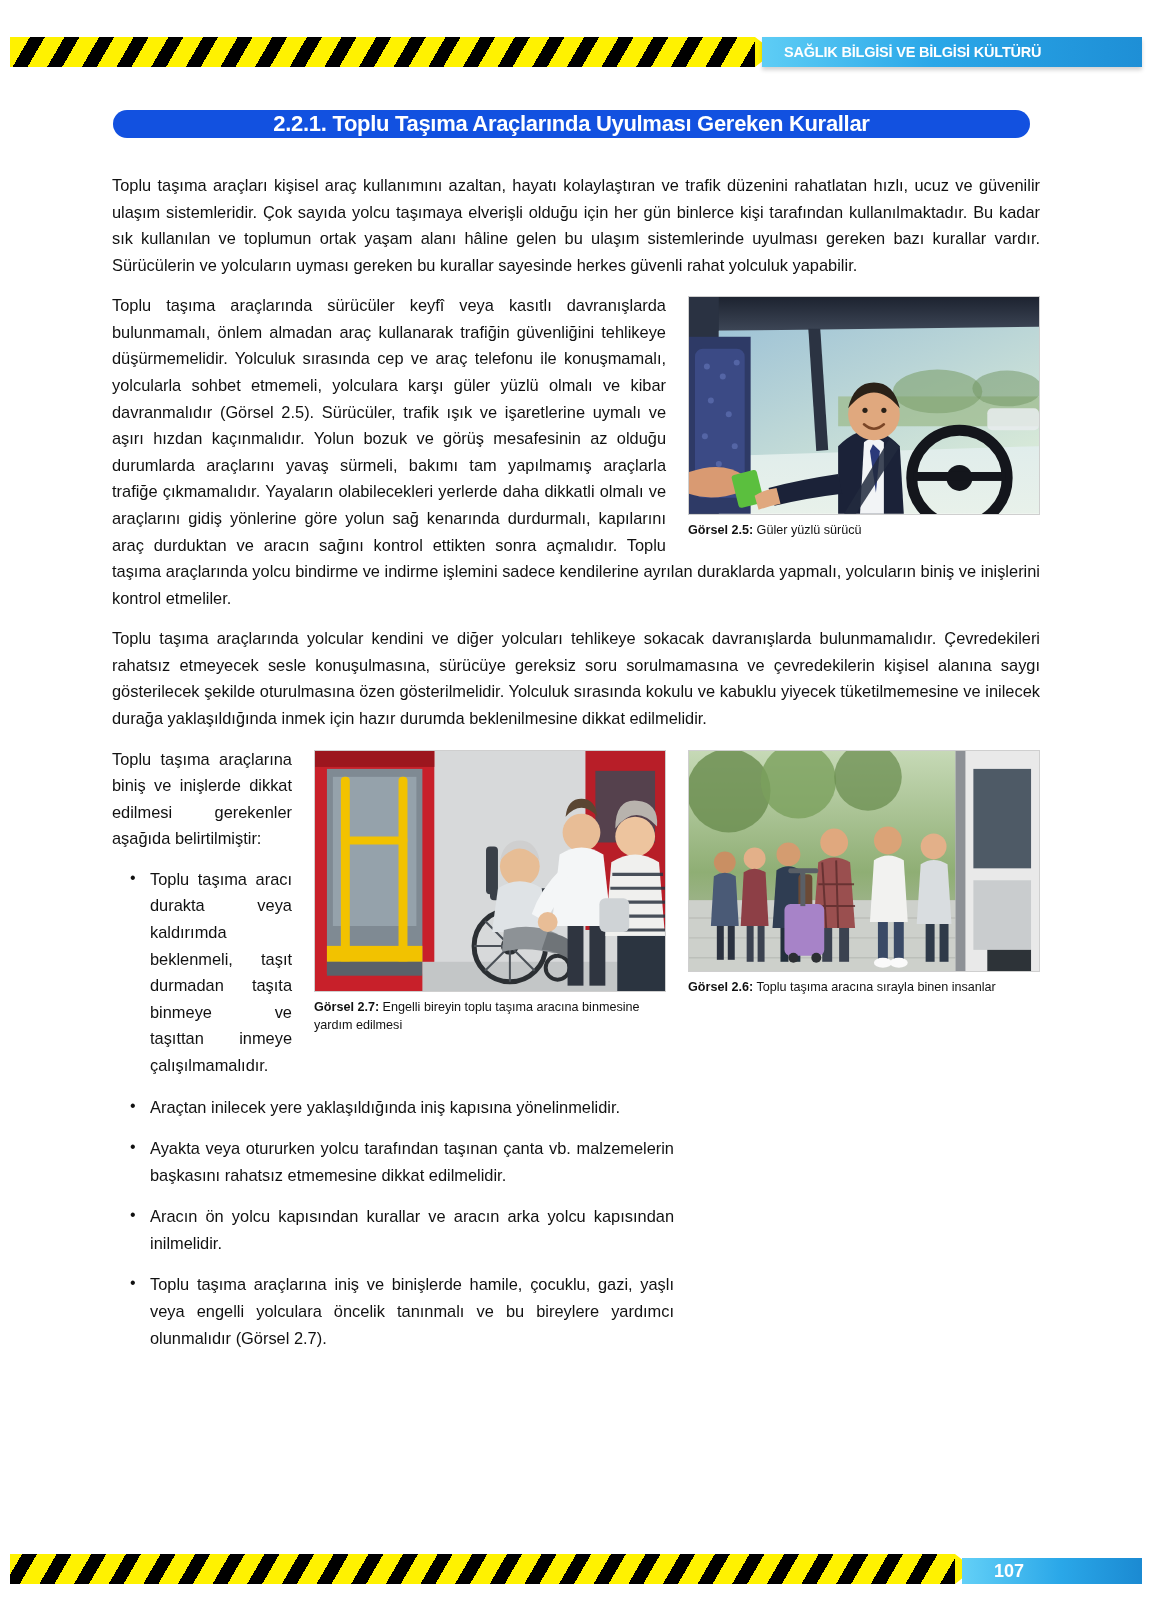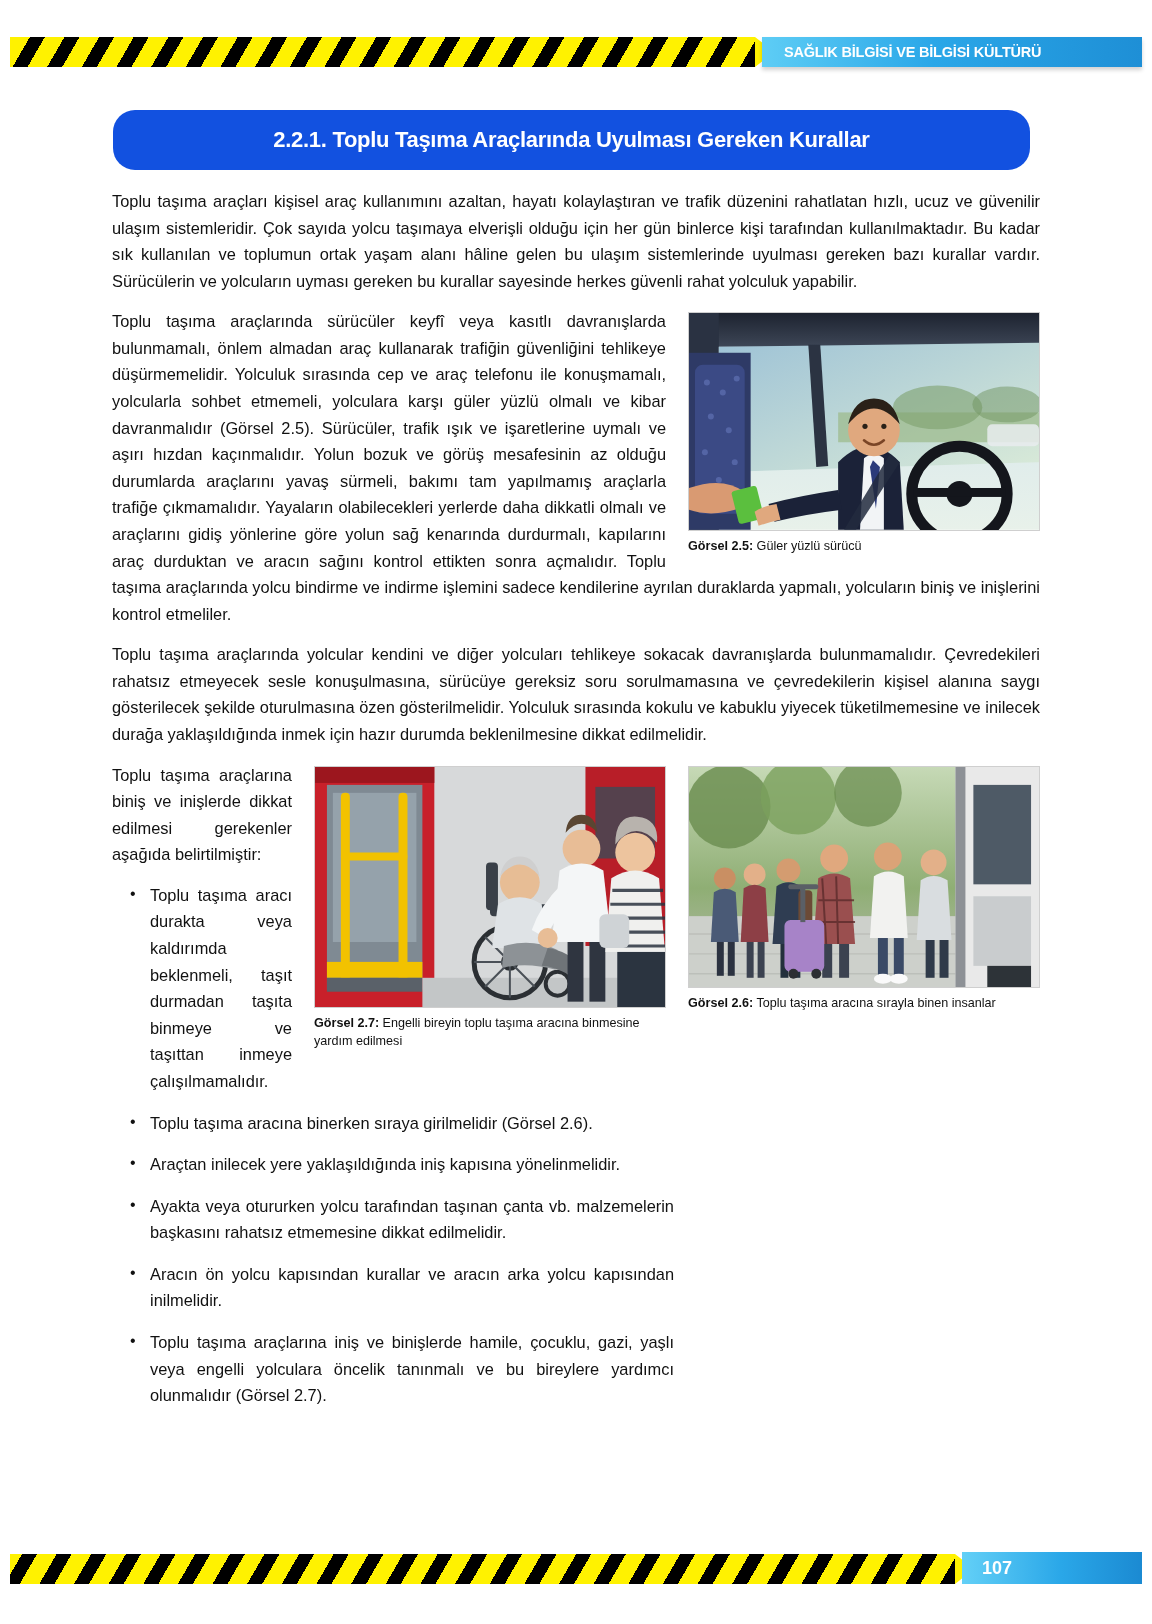--- a/index.html
+++ b/index.html
@@ -68,55 +68,55 @@
     font-size: 14.5px;
     font-weight: bold;
     letter-spacing: -0.2px;
     white-space: nowrap;
   }
 
   
   .page-num {
     position: absolute;
     bottom: 40px; left: 962px;
-    width: 180px; height: 32px;
+    width: 180px; height: 26px;
     background: linear-gradient(to right, #63d0f7 0%, #2aa7e8 55%, #1b8ad2 100%);
     display: flex;
     align-items: center;
     justify-content: flex-start;
-    padding-left: 20px;
+    padding-left: 32px;
   }
   .page-num-text {
     color: #ffffff;
     font-size: 18px;
     font-weight: bold;
   }
 
   
   .section-title {
     position: absolute;
     top: 110px; left: 113px;
-    width: 917px; height: 60px;
+    width: 917px; height: 28px;
     background: #1251e0;
     border-radius: 22px;
     display: flex;
     align-items: center;
     justify-content: center;
   }
   .section-title-text {
     color: #ffffff;
     font-size: 22px;
     font-weight: bold;
     letter-spacing: -0.3px;
   }
 
   
   .content {
     position: absolute;
-    top: 188px; left: 112px;
+    top: 172px; left: 112px;
     width: 928px;
   }
   p.body, .bullets li {
     font-size: 16.4px;
     line-height: 1.62;
     color: #111111;
     text-align: justify;
     -webkit-hyphens: auto;
     hyphens: auto;
   }
@@ -409,21 +409,20 @@
       <div class="fig-cap">
         <b>Görsel 2.7:</b>
         <span>Engelli bireyin toplu taşıma aracına binmesine yardım edilmesi</span>
       </div>
     </div>
 
     <p class="body narrow">Toplu taşıma araçlarına biniş ve inişlerde dikkat edilmesi gerekenler aşağıda belirtilmiştir:</p>
 
     <ul class="bullets narrow">
       <li>Toplu taşıma aracı durakta veya kaldırımda beklenmeli, taşıt durmadan taşıta binmeye ve taşıttan inmeye çalışılmamalıdır.</li>
-      <li>Toplu taşıma aracına binerken sıraya girilmelidir (Görsel 2.6).</li>
       <li>Araçtan inilecek yere yaklaşıldığında iniş kapısına yönelinmelidir.</li>
       <li>Ayakta veya otururken yolcu tarafından taşınan çanta vb. malzemelerin başkasını rahatsız etmemesine dikkat edilmelidir.</li>
       <li>Aracın ön yolcu kapısından kurallar ve aracın arka yolcu kapısından inilmelidir.</li>
       <li>Toplu taşıma araçlarına iniş ve binişlerde hamile, çocuklu, gazi, yaşlı veya engelli yolculara öncelik tanınmalı ve bu bireylere yardımcı olunmalıdır (Görsel 2.7).</li>
     </ul>
 
   </div>
 
   <div class="hazard hazard-bottom"></div>
 

